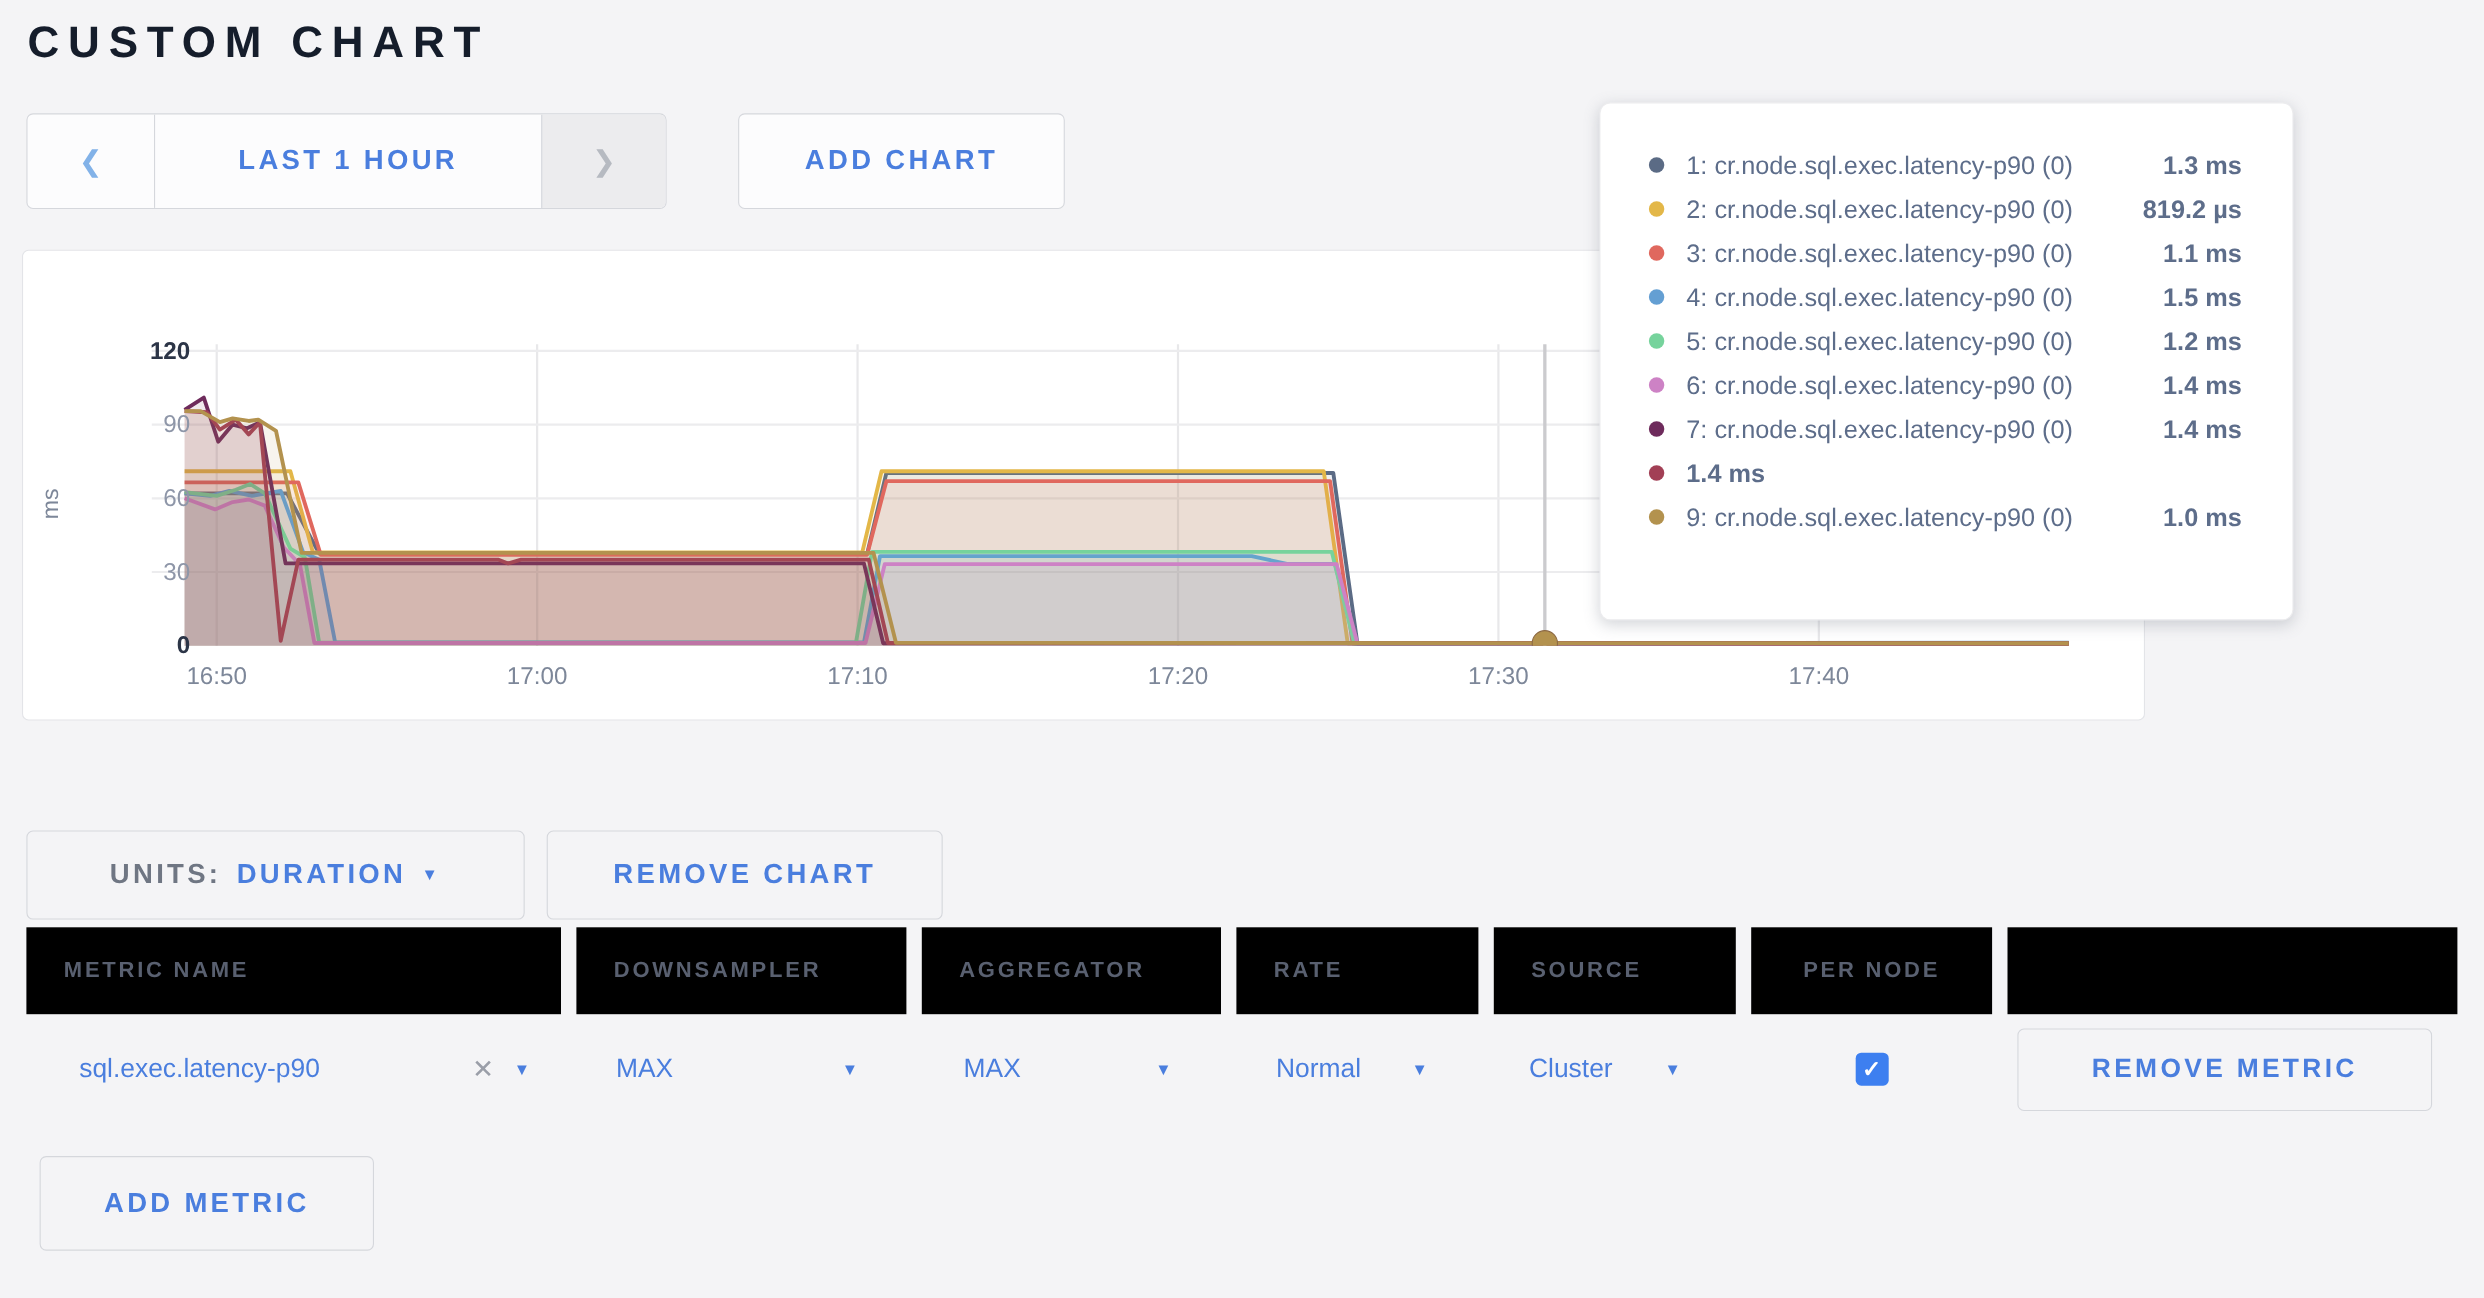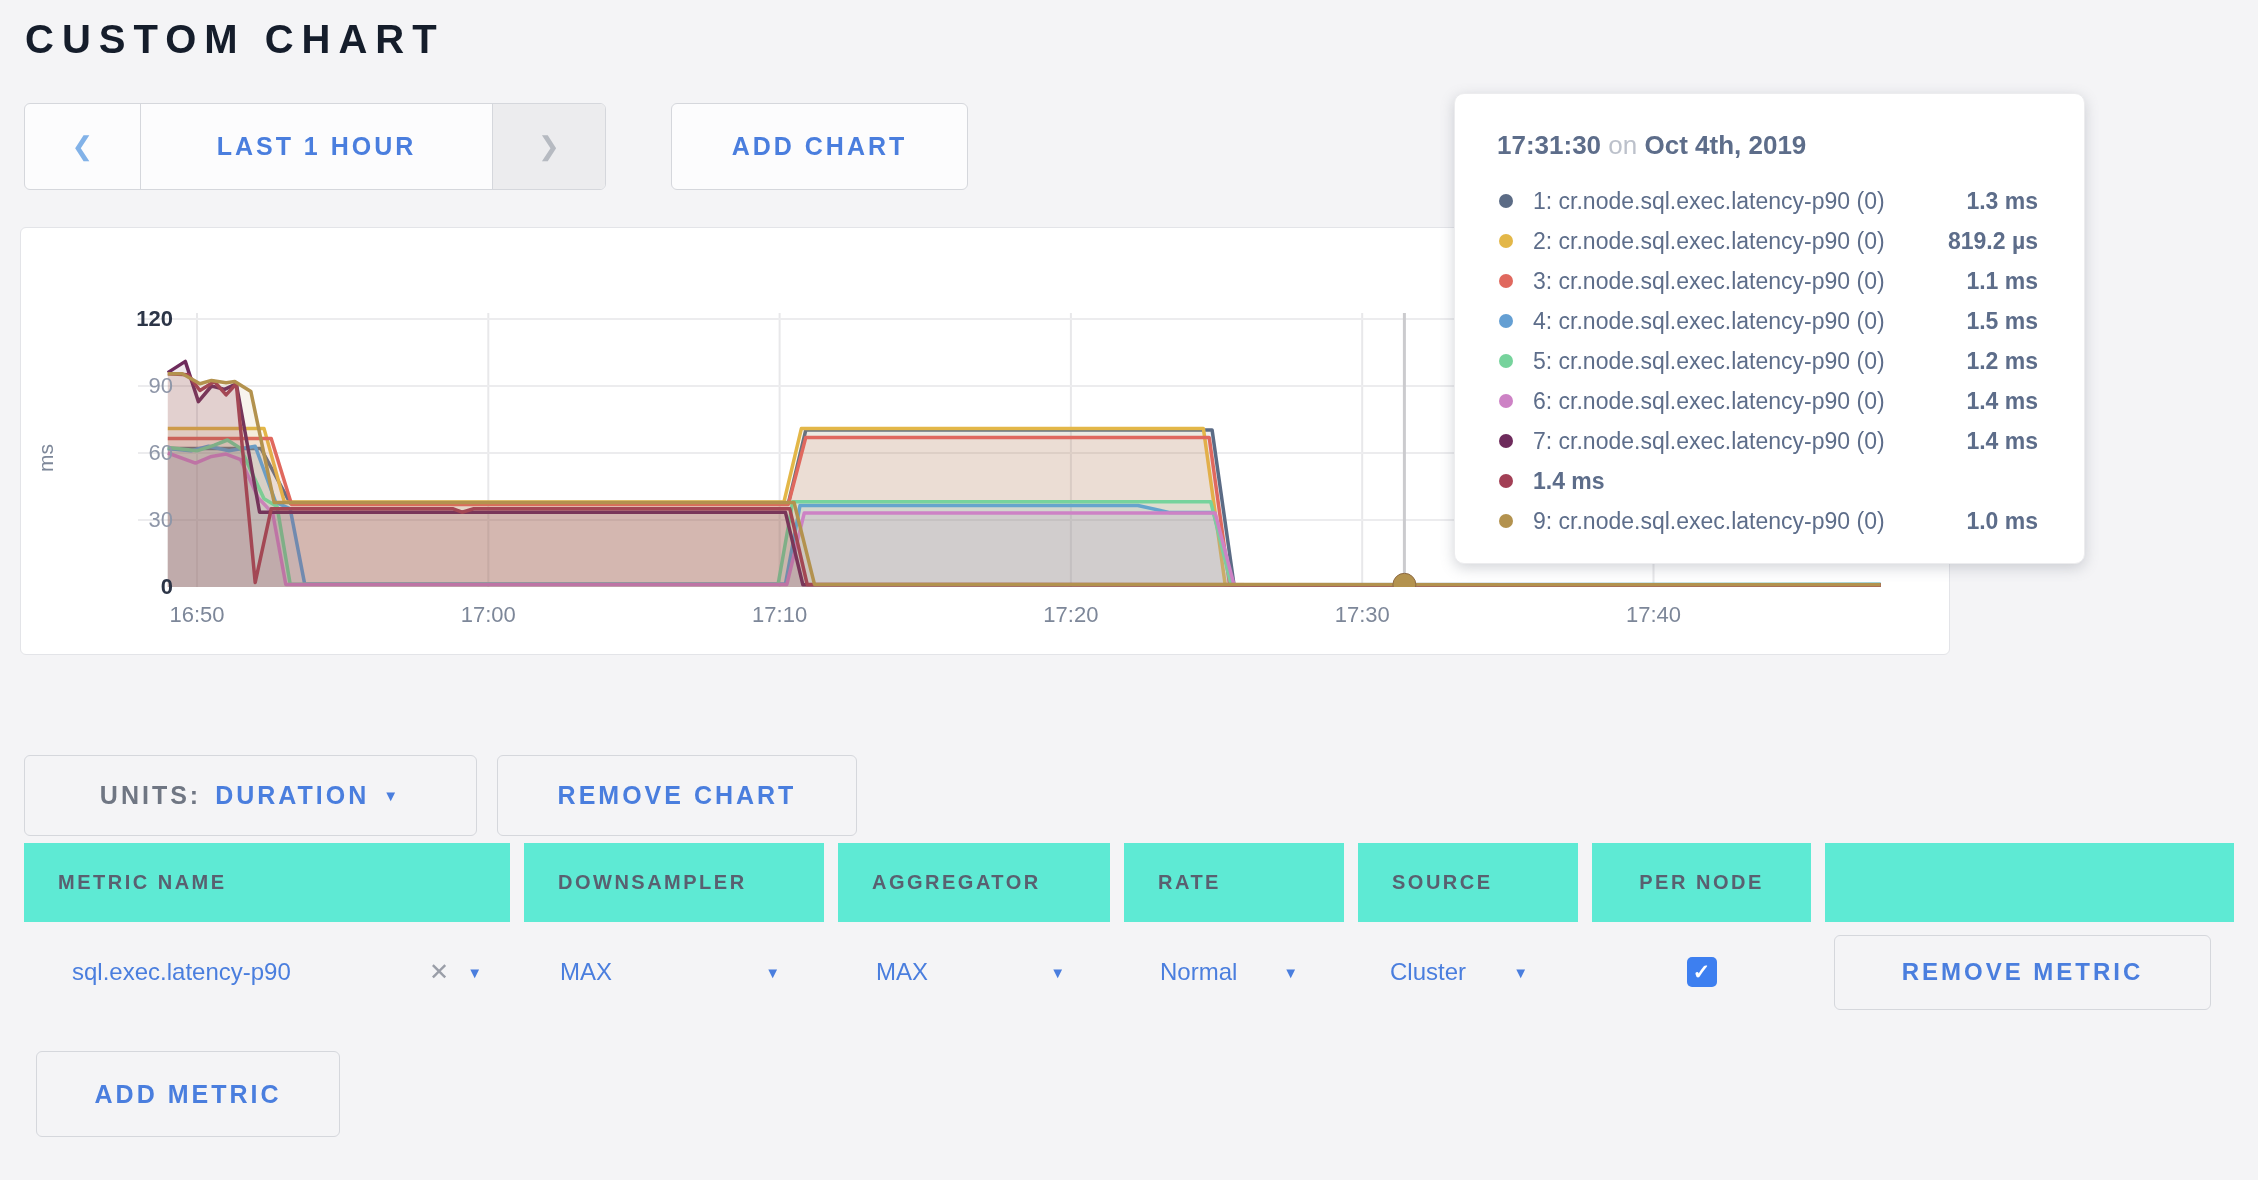--- a/index.html
+++ b/index.html
@@ -39,21 +39,21 @@
     padding:36px 46px 30px 42px;}
   .tt-header{font-size:26px;color:#5d6d8a;font-weight:700;margin-bottom:20px;}
   .tt-on{color:#bcc1cb;font-weight:400;}
   .tt-row{display:flex;align-items:center;height:40px;font-size:23px;color:#5d6d8a;}
   .tt-dot{width:14px;height:14px;border-radius:50%;margin:0 20px 0 2px;flex:none;}
   .tt-label{flex:1;white-space:nowrap;}
   .tt-value{font-weight:700;white-space:nowrap;}
 
   
   .tbl-head{position:absolute;left:24px;top:832px;display:flex;gap:14px;height:79px;}
-  .th-cell{background:#5eead4;display:flex;align-items:center;font-size:20px;font-weight:700;
+  .th-cell{background:#000000;display:flex;align-items:center;font-size:20px;font-weight:700;
     letter-spacing:2.5px;color:#596070;padding-left:34px;}
   .tbl-row{position:absolute;left:24px;top:911px;display:flex;gap:14px;height:100px;align-items:center;}
   .td{display:flex;align-items:center;font-size:24px;color:#4a7ede;}
   .dd-caret{color:#4a7ede;font-size:15px;}
   .x-icon{color:#9a9ea8;font-size:24px;margin-right:18px;cursor:pointer;}
   .checkbox{width:30px;height:30px;border-radius:5px;background:#3d7ff0;display:flex;align-items:center;
     justify-content:center;color:#fff;font-size:21px;font-weight:700;cursor:pointer;}
   .c1{width:486px;}.c2{width:300px;}.c3{width:272px;}.c4{width:220px;}.c5{width:220px;}
   .c6{width:219px;justify-content:center;padding-left:0;}.c7{width:409px;padding-left:0;}
 </style>
@@ -124,25 +124,20 @@
         <text x="467.3" y="394" text-anchor="middle" font-size="22" fill="#7d8799">17:00</text>
         <text x="758.6" y="394" text-anchor="middle" font-size="22" fill="#7d8799">17:10</text>
         <text x="1049.9" y="394" text-anchor="middle" font-size="22" fill="#7d8799">17:20</text>
         <text x="1341.2" y="394" text-anchor="middle" font-size="22" fill="#7d8799">17:30</text>
         <text x="1632.5" y="394" text-anchor="middle" font-size="22" fill="#7d8799">17:40</text>
         <text x="32" y="230" font-size="21" fill="#7d8799" transform="rotate(-90 32 230)" text-anchor="middle">ms</text>
       </svg>
   </div>
 
   <div class="tooltip">
-    <div class="tt-header">
-      <span>17:31:30</span>
-      <span class="tt-on">on</span>
-      <span>Oct 4th, 2019</span>
-    </div>
     <div id="tt-rows">
         <div class="tt-row">
           <span class="tt-dot" style="background: rgb(91, 107, 133);"></span>
           <span class="tt-label">1: cr.node.sql.exec.latency-p90 (0)</span>
           <span class="tt-value">1.3 ms</span>
         </div>
         <div class="tt-row">
           <span class="tt-dot" style="background: rgb(227, 183, 72);"></span>
           <span class="tt-label">2: cr.node.sql.exec.latency-p90 (0)</span>
           <span class="tt-value">819.2 µs</span>

